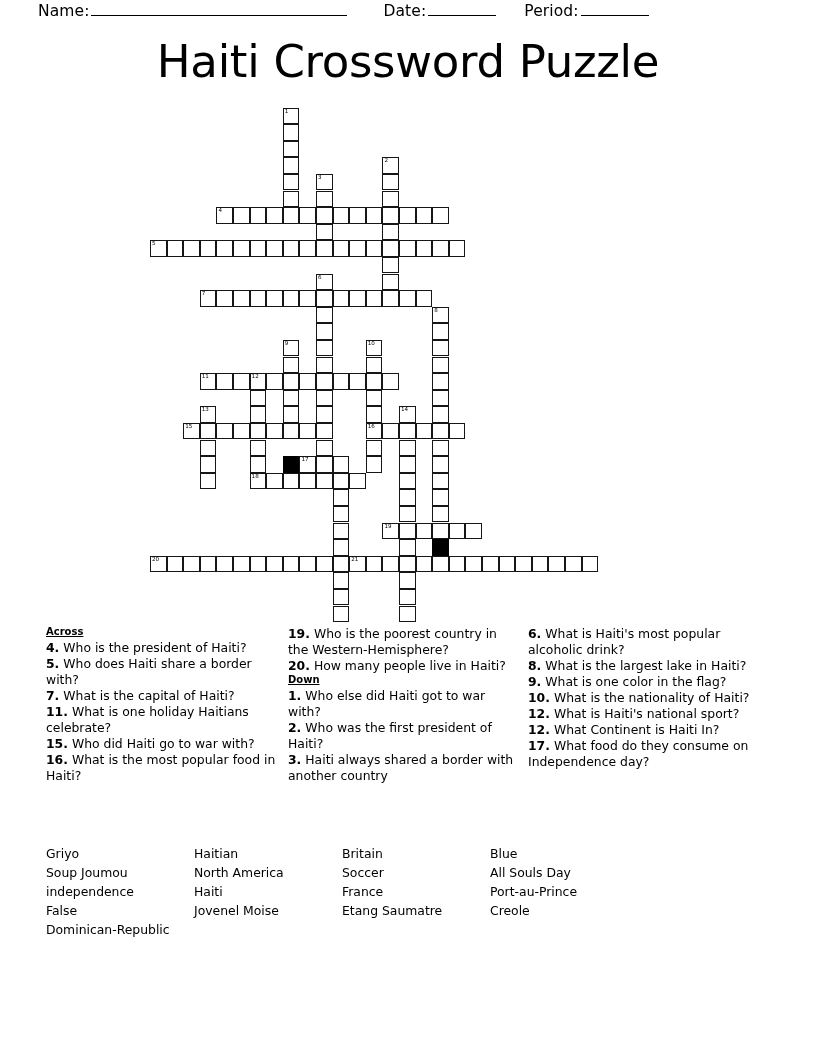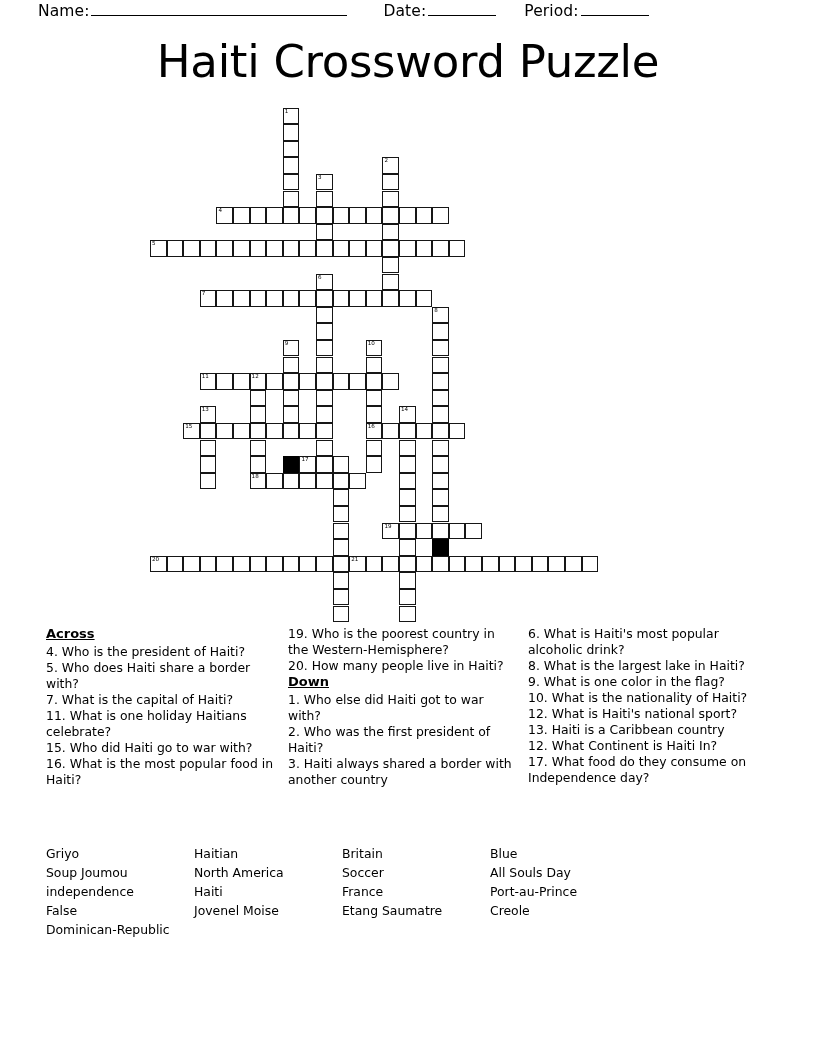--- a/index.html
+++ b/index.html
@@ -72,33 +72,33 @@
     width: 726px;
     display: flex;
     gap: 0px;
     align-items: flex-start;
   }
   .col { width: 242px; padding-right: 12px; }
   .col-1 { width: 242px; }
   .col-2 { width: 240px; }
   .col-3 { width: 244px; }
   .sec-head {
-    font-size: 13px;
+    font-size: 10px;
     font-weight: bold;
     text-decoration: underline;
     margin-bottom: 1px;
     line-height: 1.28;
   }
   .clue {
     font-size: 12.4px;
     line-height: 1.29;
     margin: 0;
     padding: 0;
   }
-  .clue b { font-weight: normal; }
+  .clue b { font-weight: bold; }
 
   
   .wb-wrap { position: absolute; top: 845px; left: 46px; width: 740px; }
   .wb-head {
     font-size: 12.6px; font-weight: bold;
     text-decoration: underline; margin-bottom: 4px;
   }
   .wb-grid { display: flex; }
   .wb-col { width: 148px; }
   .wb-item { font-size: 12.4px; line-height: 1.53; white-space: nowrap; }
@@ -373,21 +373,20 @@
         <p class="clue"><b>1.</b> Who else did Haiti got to war with?</p>
         <p class="clue"><b>2.</b> Who was the first president of Haiti?</p>
         <p class="clue"><b>3.</b> Haiti always shared a border with another country</p>
       </div>
     <div class="col col-3" id="clue-col-3">
         <p class="clue"><b>6.</b> What is Haiti's most popular alcoholic drink?</p>
         <p class="clue"><b>8.</b> What is the largest lake in Haiti?</p>
         <p class="clue"><b>9.</b> What is one color in the flag?</p>
         <p class="clue"><b>10.</b> What is the nationality of Haiti?</p>
         <p class="clue"><b>12.</b> What is Haiti's national sport?</p>
-        <p class="clue"><b>13.</b> Haiti is a Caribbean country</p>
         <p class="clue"><b>12.</b> What Continent is Haiti In?</p>
         <p class="clue"><b>17.</b> What food do they consume on Independence day?</p>
       </div>
   </div>
 
   <div class="wb-wrap">
     <div class="wb-grid" id="wb-grid">
         <div class="wb-col">
           <div class="wb-item">Griyo</div>
           <div class="wb-item">Soup Joumou</div>

